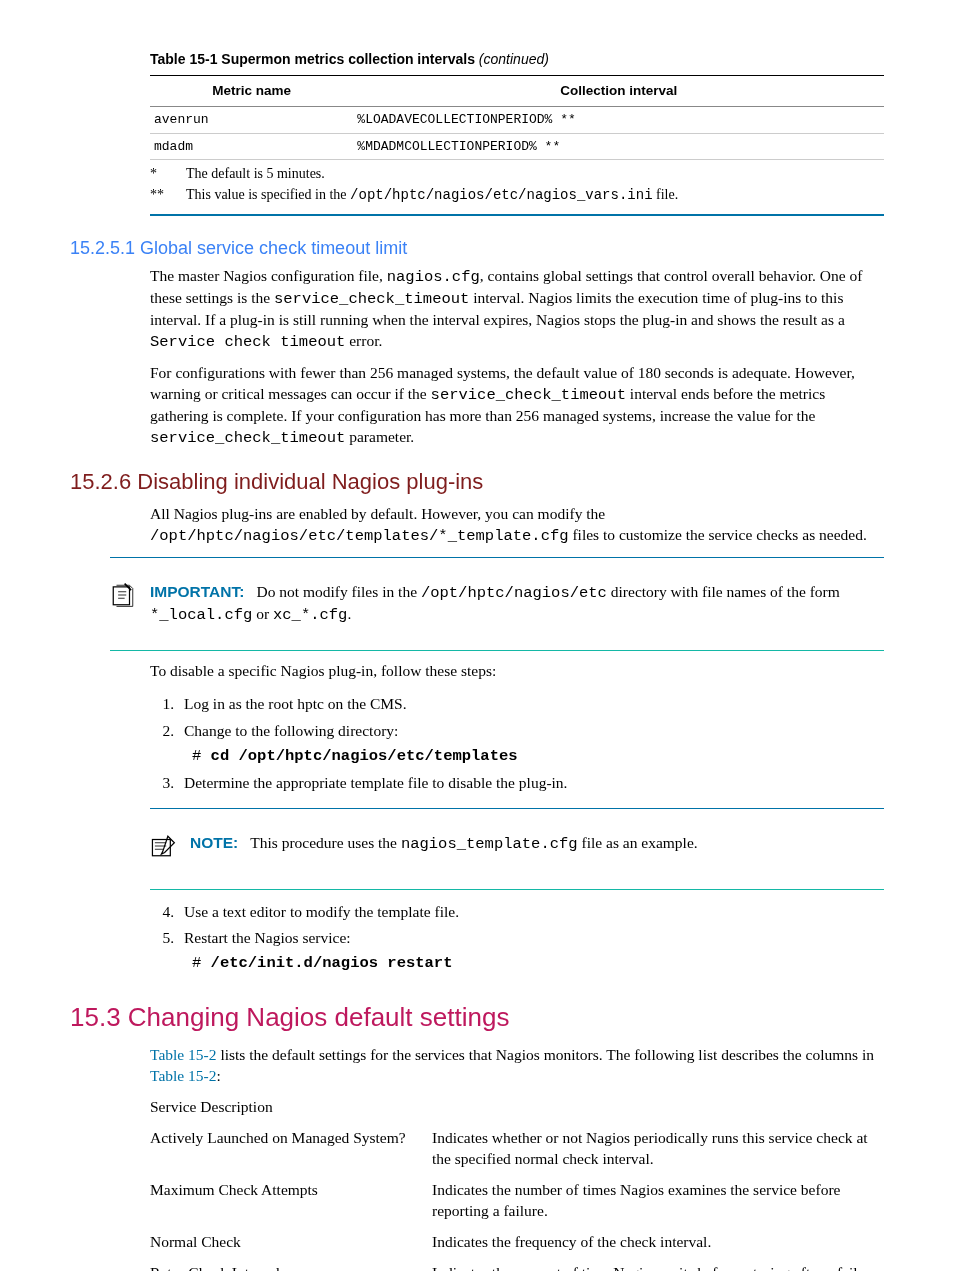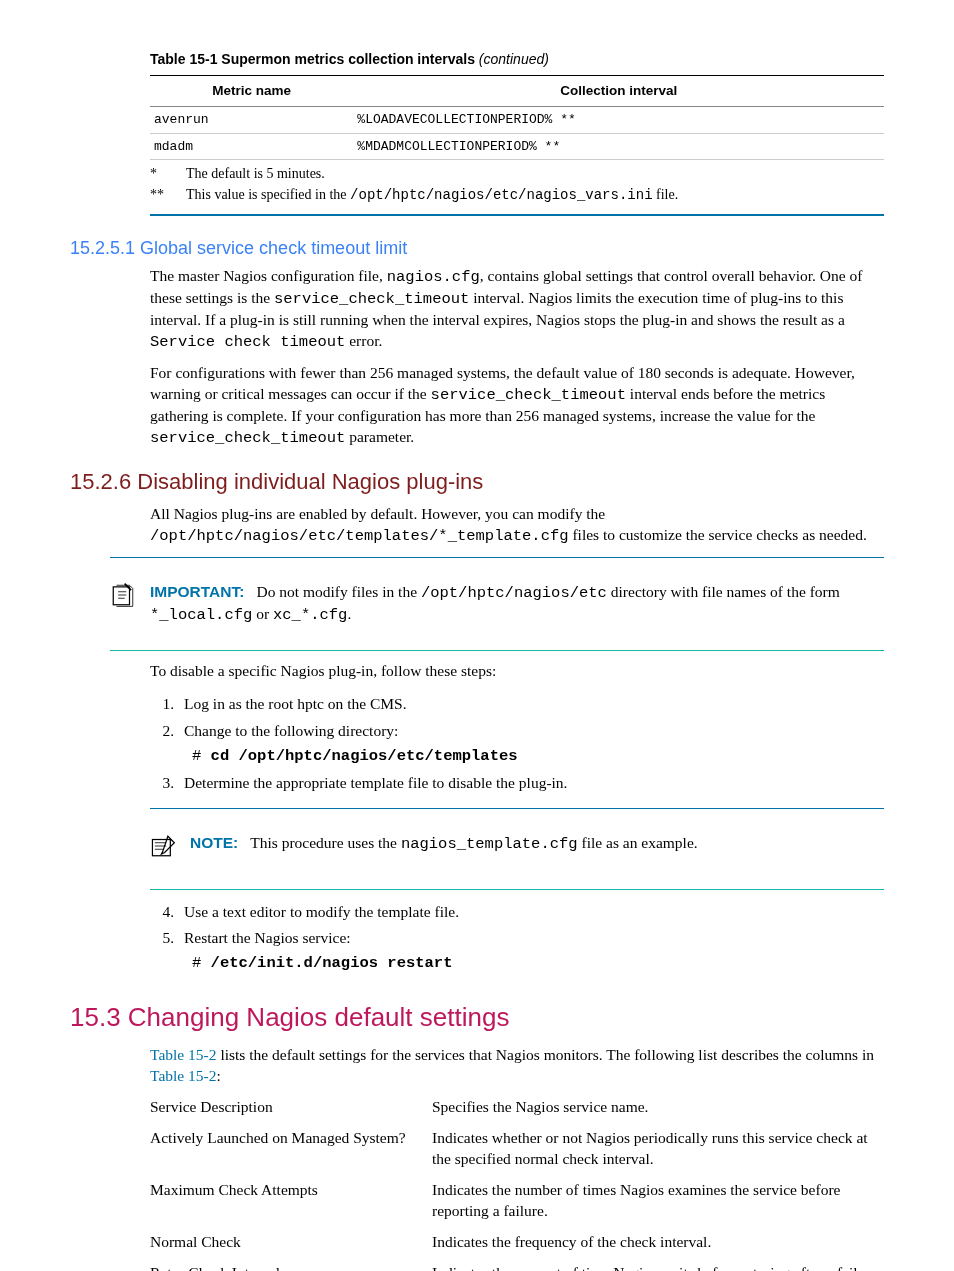--- a/index.html
+++ b/index.html
@@ -153,21 +153,20 @@
 <h2 class="sec3">15.3 Changing Nagios default settings</h2>
 <div class="body-block">
   <p>
     <span class="blue">Table 15-2</span><span> lists the default settings for the services that Nagios monitors. The following list describes the columns in </span><span class="blue">Table 15-2</span><span>:</span>
   </p>
 </div>
 
 <div class="deflist">
   <div class="row">
     <div class="term">Service Description</div>
-    <div class="def">Specifies the Nagios service name.</div>
   </div>
   <div class="row">
     <div class="term">Actively Launched on Managed System?</div>
     <div class="def">Indicates whether or not Nagios periodically runs this service check at the specified normal check interval.</div>
   </div>
   <div class="row">
     <div class="term">Maximum Check Attempts</div>
     <div class="def">Indicates the number of times Nagios examines the service before reporting a failure.</div>
   </div>
   <div class="row">

